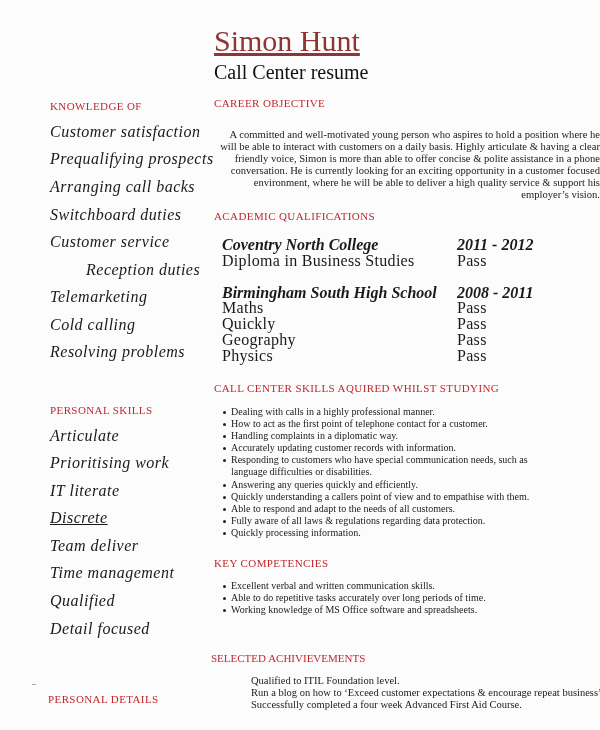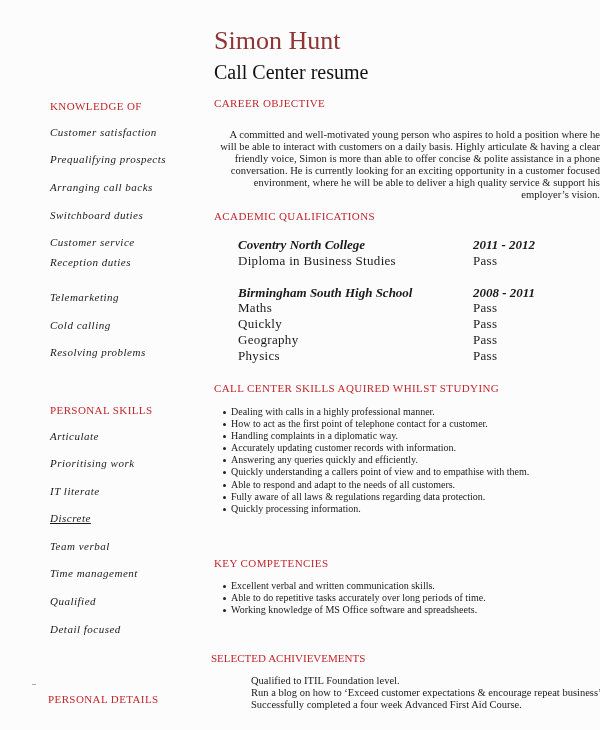--- a/index.html
+++ b/index.html
@@ -5,49 +5,49 @@
     html, body { margin: 0; padding: 0; }
     body {
       width: 600px; height: 730px; overflow: hidden;
       background: #fcfcfc;
       font-family: "Liberation Serif", "DejaVu Serif", serif;
       color: #1a1a1a;
       position: relative;
     }
     .name {
       position: absolute; left: 214px; top: 26px;
-      font-size: 26px; color: #8e3535; line-height: 30px;
+      font-size: 30px; color: #8e3535; line-height: 30px;
       white-space: nowrap;
+      text-decoration: underline;
     }
     .subtitle {
       position: absolute; left: 214px; top: 59px;
       font-size: 20px; color: #111; line-height: 26px;
       white-space: nowrap;
     }
     .red-head {
       position: absolute;
       font-size: 11px; color: #c1272d; letter-spacing: 0.4px;
       white-space: nowrap; line-height: 14px;
     }
     .left-item {
       position: absolute; left: 50px;
-      font-size: 11px; font-style: italic; letter-spacing: 0.5px;
+      font-size: 16px; font-style: italic; letter-spacing: 0.5px;
       color: #1a1a1a; white-space: nowrap; line-height: 14px;
     }
     .objective {
       position: absolute; left: 216px; top: 125px; width: 380px;
       font-size: 10.6px; line-height: 12.1px; color: #1a1a1a;
       margin: 4px;
       text-align: right;
     }
     .acad-row {
       position: absolute; left: 222px; width: 300px;
-      font-size: 13px; line-height: 13px; white-space: nowrap;
+      font-size: 16px; line-height: 13px; white-space: nowrap;
       letter-spacing: 0.3px;
-      margin-left: 16px;
     }
     .acad-row .c2 { position: absolute; left: 235px; }
     .acad-row.bold { font-weight: bold; font-style: italic; letter-spacing: 0; }
     ul.bullets {
       position: absolute; left: 222px; margin: 0; padding: 0;
       list-style: none; width: 380px;
       font-size: 10px; line-height: 12.1px;
     }
     ul.bullets li {
       position: relative; padding-left: 9px;
@@ -70,31 +70,31 @@
 <div class="name">Simon Hunt</div>
 <div class="subtitle">Call Center resume</div>
 
 <section>
   <div class="red-head" style="left:50px;top:99px;">KNOWLEDGE OF</div>
   <div class="left-item" style="top:125px;">Customer satisfaction</div>
   <div class="left-item" style="top:152px;">Prequalifying prospects</div>
   <div class="left-item" style="top:180px;">Arranging call backs</div>
   <div class="left-item" style="top:208px;">Switchboard duties</div>
   <div class="left-item" style="top:235px;">Customer service</div>
-  <div class="left-item" style="top:255px;">Reception duties</div>
+  <div class="left-item" style="top:263px;margin-left:36px;">Reception duties</div>
   <div class="left-item" style="top:290px;">Telemarketing</div>
   <div class="left-item" style="top:318px;">Cold calling</div>
   <div class="left-item" style="top:345px;text-align:right;">Resolving problems</div>
 
   <div class="red-head" style="left:50px;top:403px;">PERSONAL SKILLS</div>
   <div class="left-item" style="top:429px;">Articulate</div>
   <div class="left-item" style="top:456px;">Prioritising work</div>
   <div class="left-item" style="top:484px;">IT literate</div>
   <div class="left-item" style="top:511px;text-decoration:underline;">Discrete</div>
-  <div class="left-item" style="top:539px;">Team verbal</div>
+  <div class="left-item" style="top:539px;">Team deliver</div>
   <div class="left-item" style="top:566px;">Time management</div>
   <div class="left-item" style="top:594px;">Qualified</div>
   <div class="left-item" style="top:622px;">Detail focused</div>
 
   <div class="tick"></div>
   <div class="red-head" style="left:48px;top:692px;">PERSONAL DETAILS</div>
 </section>
 
 <section>
   <div class="red-head" style="left:214px;top:96px;">CAREER OBJECTIVE</div>
@@ -131,20 +131,21 @@
     <span>Physics</span>
     <span class="c2">Pass</span>
   </div>
 
   <div class="red-head" style="left:214px;top:381px;">CALL CENTER SKILLS AQUIRED WHILST STUDYING</div>
   <ul class="bullets" style="top:406px;">
     <li>Dealing with calls in a highly professional manner.</li>
     <li>How to act as the first point of telephone contact for a customer.</li>
     <li>Handling complaints in a diplomatic way.</li>
     <li>Accurately updating customer records with information.</li>
+    <li style="width:330px;">Responding to customers who have special communication needs, such as language difficulties or disabilities.</li>
     <li>Answering any queries quickly and efficiently.</li>
     <li>Quickly understanding a callers point of view and to empathise with them.</li>
     <li>Able to respond and adapt to the needs of all customers.</li>
     <li>Fully aware of all laws &amp; regulations regarding data protection.</li>
     <li>Quickly processing information.</li>
   </ul>
 
   <div class="red-head" style="left:214px;top:556px;">KEY COMPETENCIES</div>
   <ul class="bullets" style="top:580px;">
     <li>Excellent verbal and written communication skills.</li>

